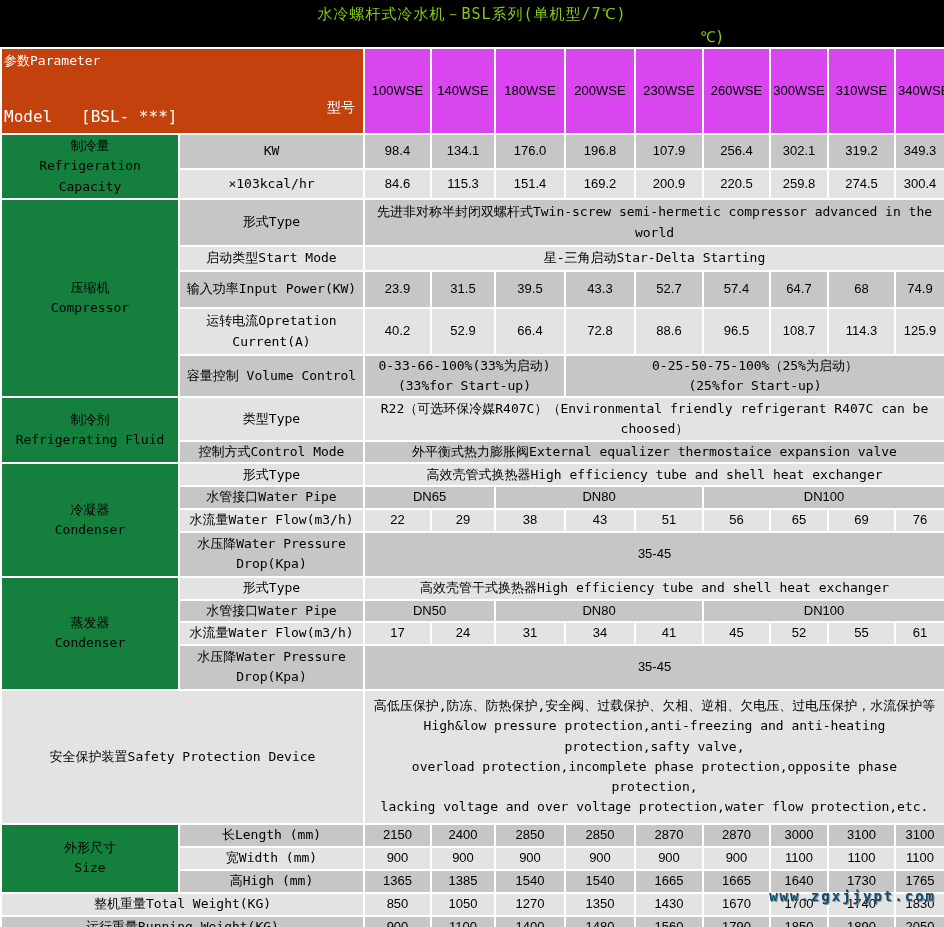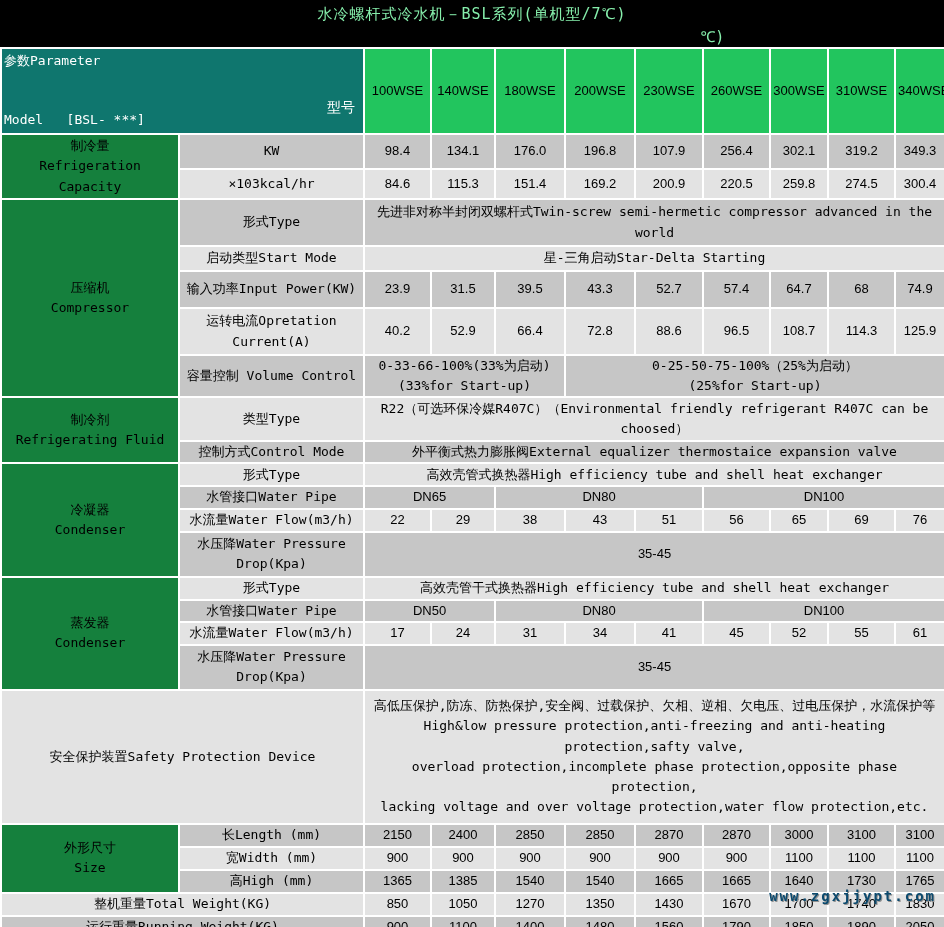--- a/index.html
+++ b/index.html
@@ -1,32 +1,32 @@
 <!DOCTYPE html>
 <html><head>
 <meta charset="utf-8">
 <style>
   html,body{margin:0;padding:0;background:#fff;}
   .page{position:relative;width:944px;font-family:"DejaVu Sans Mono",monospace;color:#000;}
-  .titlebar{background:#000;color:#86efac;height:47px;overflow:hidden;}
+  .titlebar{background:#000;color:#84cc16;height:47px;overflow:hidden;}
   .title-line1{text-align:center;font-size:15px;padding-top:5px;letter-spacing:1px;}
   .title-line2{font-size:15px;padding-left:74.2%;margin-top:2px;}
   table.t{width:944px;border-collapse:collapse;table-layout:fixed;}
   td{border:2px solid #fff;text-align:center;vertical-align:middle;padding:0 2px;
      font-size:13px;line-height:1.55;overflow:hidden;}
   .dark{background:#c6c6c6;}
   .light{background:#e3e3e3;}
   .cat{background:#15803d;}
-  .model-cell{background:#22c55e;font-family:"Liberation Sans","DejaVu Sans",sans-serif;font-size:13px;}
+  .model-cell{background:#d946ef;font-family:"Liberation Sans","DejaVu Sans",sans-serif;font-size:13px;}
   .num{font-family:"Liberation Sans","DejaVu Sans",sans-serif;font-size:13px;}
   .pre{white-space:pre-line;}
-  .redcell{background:#0f766e;color:#fff;position:relative;text-align:left;padding:0;}
+  .redcell{background:#c2410c;color:#fff;position:relative;text-align:left;padding:0;}
   .red-param{position:absolute;top:2px;left:2px;font-size:13px;}
   .red-model-col{position:absolute;top:48px;right:8px;font-size:14px;}
-  .red-model-sub{position:absolute;bottom:3px;left:2px;font-size:13px;white-space:pre;}
+  .red-model-sub{position:absolute;bottom:3px;left:2px;font-size:16px;white-space:pre;}
   .watermark{position:absolute;right:8px;top:888px;color:#0c4a6e;font-weight:bold;
      font-size:14px;letter-spacing:2px;text-shadow:1px 1px 0 #909090;
      font-family:"DejaVu Sans Mono",monospace;}
 </style>
 </head>
 <body>
 
 <div class="page">
 
   <div class="titlebar">

